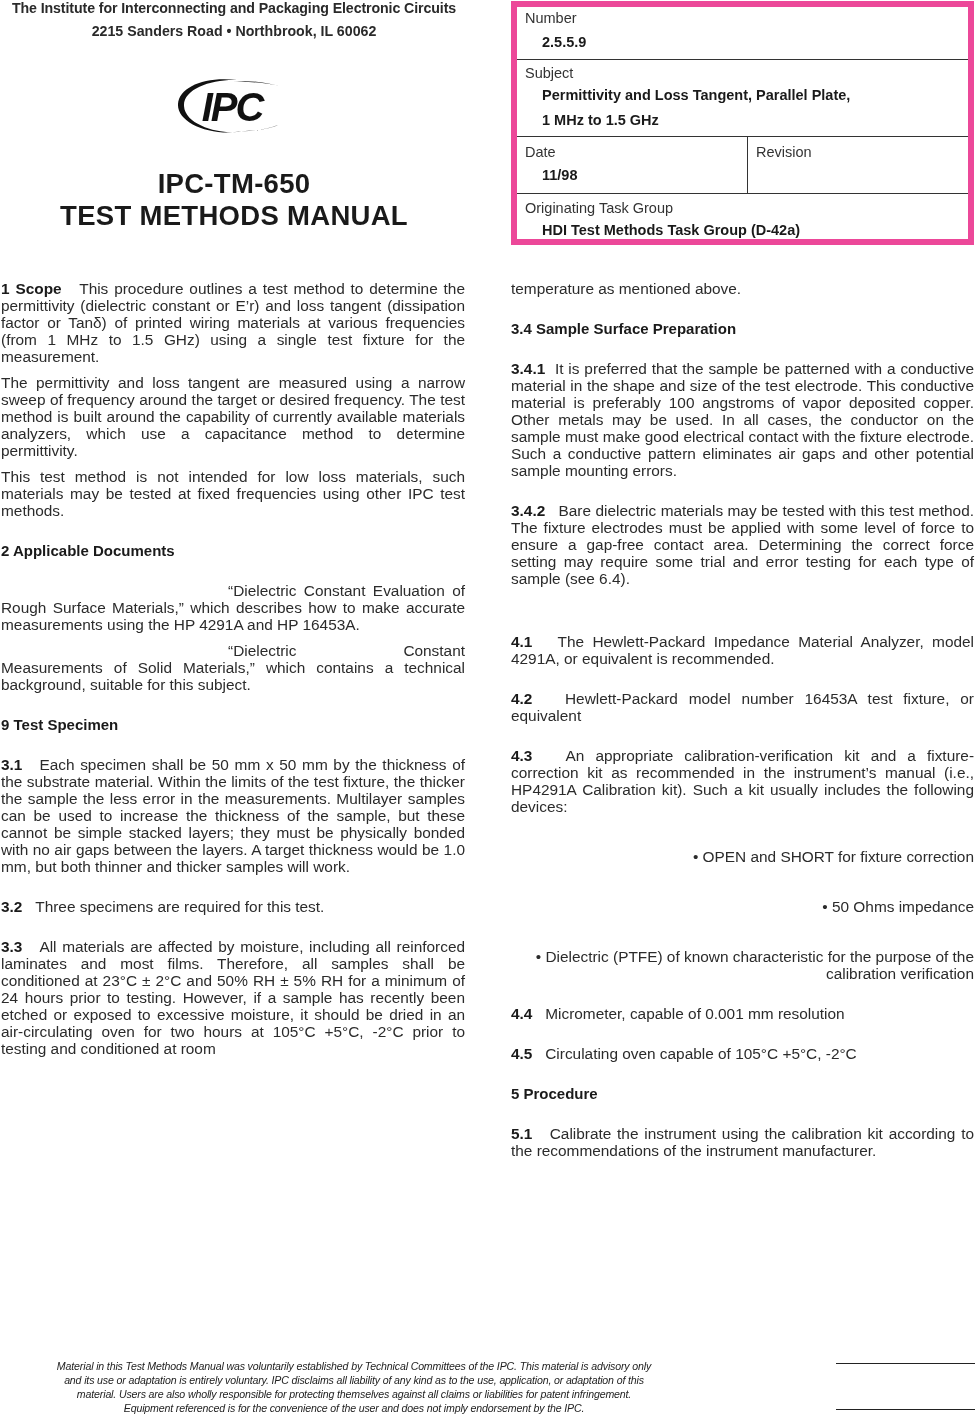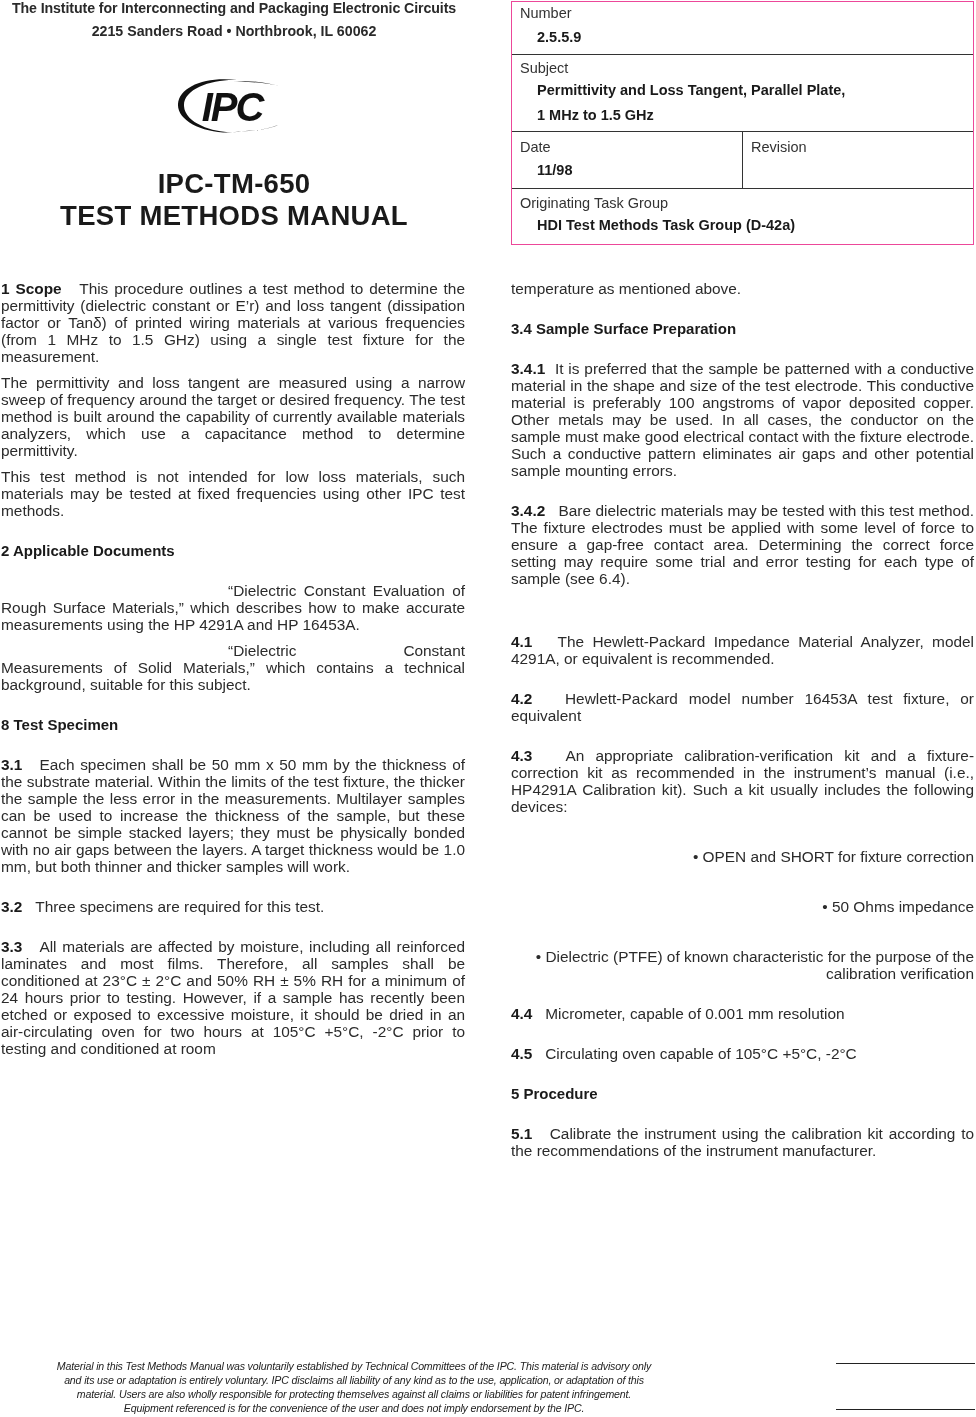--- a/index.html
+++ b/index.html
@@ -25,21 +25,21 @@
     .logo {
       position: absolute; left: 175px; top: 77px; width: 108px; height: 58px;
     }
     .manual-title {
       position: absolute; left: 0; top: 168px; width: 468px; text-align: center;
       font-weight: bold; font-size: 27.5px; line-height: 32px; color: #1a1a1a;
       letter-spacing: 0.3px;
     }
     .info-box {
       position: absolute; left: 511px; top: 1px; width: 463px; height: 244px;
-      border: 1px solid #ec4899;
+      border: 6px solid #ec4899;
     }
     .info-row { border-bottom: 1px solid #333; position: relative; }
     .info-row:last-child { border-bottom: none; }
     .lbl { font-size: 14.5px; color: #333; padding-left: 8px; line-height: 18px; padding-top: 2px; }
     .val { font-size: 14.5px; font-weight: bold; color: #1a1a1a; padding-left: 25px; line-height: 23px; }
     .row-num { height: 53px; }
     .row-num .val { margin-top: 4px; }
     .row-subj { height: 77px; }
     .row-subj .lbl { padding-top: 4px; }
     .row-subj .val { margin-top: 2px; }
@@ -129,21 +129,21 @@
   <p>The permittivity and loss tangent are measured using a narrow sweep of frequency around the target or desired frequency. The test method is built around the capability of currently available materials analyzers, which use a capacitance method to determine permittivity.</p>
   <div class="gap-s"></div>
   <p>This test method is not intended for low loss materials, such materials may be tested at fixed frequencies using other IPC test methods.</p>
   <div class="gap-m"></div>
   <p class="sec-head">2  Applicable Documents</p>
   <div class="gap-m"></div>
   <p class="ref"><span style="display:inline-block;width:227px"></span><span>“Dielectric Constant Evaluation of Rough Surface Materials,” which describes how to make accurate measurements using the HP 4291A and HP 16453A.</span></p>
   <div class="gap-s"></div>
   <p class="ref"><span style="display:inline-block;width:227px"></span><span>“Dielectric Constant Measurements of Solid Materials,” which contains a technical background, suitable for this subject.</span></p>
   <div class="gap-m"></div>
-  <p class="sec-head">8  Test Specimen</p>
+  <p class="sec-head">9  Test Specimen</p>
   <div class="gap-m"></div>
   <p><span class="b">3.1</span>&nbsp;&nbsp;&nbsp;<span>Each specimen shall be 50 mm x 50 mm by the thickness of the substrate material. Within the limits of the test fixture, the thicker the sample the less error in the measurements. Multilayer samples can be used to increase the thickness of the sample, but these cannot be simple stacked layers; they must be physically bonded with no air gaps between the layers. A target thickness would be 1.0 mm, but both thinner and thicker samples will work.</span></p>
   <div class="gap-m"></div>
   <p><span class="b">3.2</span>&nbsp;&nbsp;&nbsp;<span>Three specimens are required for this test.</span></p>
   <div class="gap-m"></div>
   <p><span class="b">3.3</span>&nbsp;&nbsp;&nbsp;<span>All materials are affected by moisture, including all reinforced laminates and most films. Therefore, all samples shall be conditioned at 23°C ± 2°C and 50% RH ± 5% RH for a minimum of 24 hours prior to testing. However, if a sample has recently been etched or exposed to excessive moisture, it should be dried in an air-circulating oven for two hours at 105°C +5°C, -2°C prior to testing and conditioned at room</span></p>
 </div>
 
 <div class="col col-right">
   <p style="text-align:left">temperature as mentioned above.</p>

